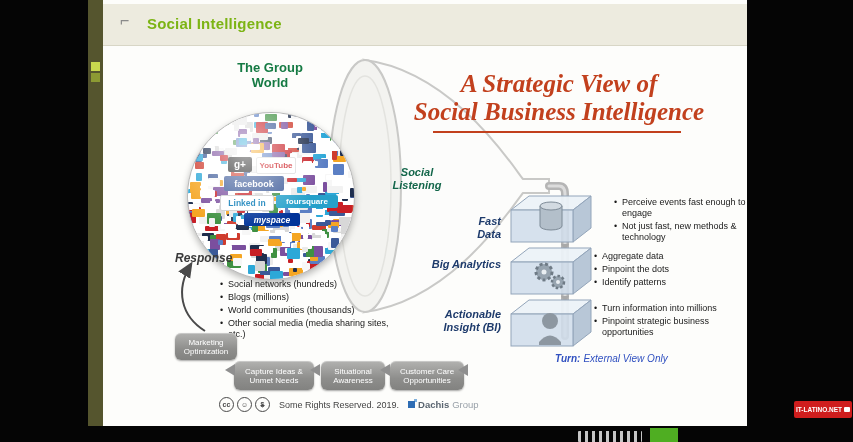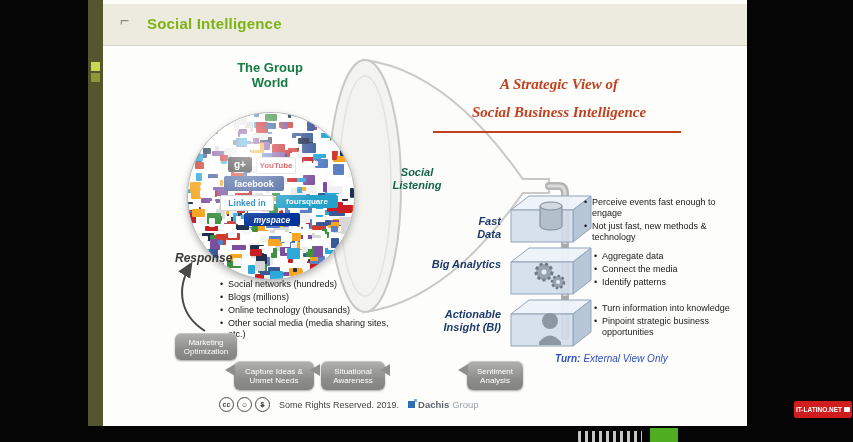--- a/index.html
+++ b/index.html
@@ -36,37 +36,37 @@
   .lg-foursquare{left:88px;top:82px;width:62px;height:13px;background:#25a0ca;color:#fff;font-size:8px;}
   .lg-myspace{left:56px;top:100px;width:56px;height:13px;background:#003399;color:#fff;font-size:8.5px;font-style:italic;}
   .gloss{position:absolute;left:0;top:0;width:100%;height:100%;border-radius:50%;
          background:radial-gradient(circle at 35% 22%, rgba(255,255,255,.65), rgba(255,255,255,0) 48%);}
 
   
   .social-world{position:absolute;left:127px;top:60px;width:80px;text-align:center;
                 font-size:13px;font-weight:bold;color:#157a43;line-height:15px;}
   .main-title{position:absolute;left:300px;top:70px;width:312px;text-align:center;
               font-family:"Liberation Serif",serif;font-style:italic;font-weight:bold;
-              font-size:15px;line-height:28px;color:#c2401d;}
+              font-size:25px;line-height:28px;color:#c2401d;}
   .title-underline{position:absolute;left:330px;top:131px;width:248px;height:2px;background:#c2401d;}
   .social-listening{position:absolute;left:282px;top:166px;width:64px;text-align:center;
                     font-size:11px;font-style:italic;font-weight:bold;color:#13664a;line-height:13px;}
   .stage-label{position:absolute;text-align:right;font-size:11px;font-style:italic;font-weight:bold;
                color:#1d3a6b;line-height:13px;}
   .lbl-fast{left:352px;top:215px;width:46px;}
   .lbl-big{left:328px;top:258px;width:70px;}
   .lbl-act{left:318px;top:308px;width:80px;}
   .note{position:absolute;left:452px;top:353px;font-size:10px;font-style:italic;color:#3050c0;width:200px;}
   .note b{margin-right:3px;}
   .response{position:absolute;left:72px;top:251px;font-size:12px;font-style:italic;font-weight:bold;color:#3a3a3a;}
 
   .blist{position:absolute;font-size:9px;line-height:11px;color:#1a1a1a;}
   .blist .li{position:relative;padding-left:9px;margin-bottom:2px;}
   .blist .li::before{content:"\2022";position:absolute;left:1px;}
-  .g1{left:480px;top:197px;width:152px;}
+  .g1{left:510px;top:197px;width:152px;}
   .g2{left:490px;top:251px;width:152px;}
   .g3{left:490px;top:303px;width:152px;}
   .src{left:116px;top:279px;width:172px;}
 
   .pbox{position:absolute;border-radius:6px;box-sizing:border-box;padding:2px 3px;
         background:linear-gradient(180deg,#b2b2b0 0%,#8e8e8c 60%,#828280 100%);
         color:#fff;font-size:8px;line-height:9px;display:flex;align-items:center;justify-content:center;
         text-align:center;box-shadow:0 1px 2px rgba(0,0,0,.35), inset 0 1px 0 rgba(255,255,255,.3);}
   .pb0{left:72px;top:333px;width:62px;height:27px;}
   .pb1{left:131px;top:361px;width:80px;height:29px;}
@@ -713,45 +713,45 @@
     <div class="stage-label lbl-fast">Fast Data</div>
     <div class="stage-label lbl-big">Big Analytics</div>
     <div class="stage-label lbl-act">Actionable Insight (BI)</div>
 
     <div class="blist g1">
       <div class="li">Perceive events fast enough to engage</div>
       <div class="li">Not just fast, new methods &amp; technology</div>
     </div>
     <div class="blist g2">
       <div class="li">Aggregate data</div>
-      <div class="li">Connect the media</div>
+      <div class="li">Pinpoint the dots</div>
       <div class="li">Identify patterns</div>
     </div>
     <div class="blist g3">
-      <div class="li">Turn information into knowledge</div>
+      <div class="li">Turn information into millions</div>
       <div class="li">Pinpoint strategic business opportunities</div>
     </div>
 
     <div class="note">
       <b>Turn:</b><span>External View Only</span>
     </div>
 
     <div class="response">Response</div>
 
     <div class="blist src">
       <div class="li">Social networks (hundreds)</div>
       <div class="li">Blogs (millions)</div>
-      <div class="li">Online technology (thousands)</div>
+      <div class="li">World communities (thousands)</div>
       <div class="li">Other social media (media sharing sites, etc.)</div>
     </div>
 
     <div class="pbox pb0">Marketing Optimization</div>
     <div class="pbox pb2">Situational Awareness</div>
     <div class="pbox pb1">Capture Ideas &amp; Unmet Needs</div>
-    <div class="pbox pb4">Sentiment Analysis</div>
+    <div class="pbox pb3">Customer Care Opportunities</div>
     <div class="arrL a0"></div>
     <div class="arrL a1"></div>
     <div class="arrL a2"></div>
     <div class="arrL a3"></div>
 
     <div class="footer">
       <span class="ccicons">
         <span class="ccicon">cc</span>
         <span class="ccicon">☺</span>
         <span class="ccicon nc">$</span>

